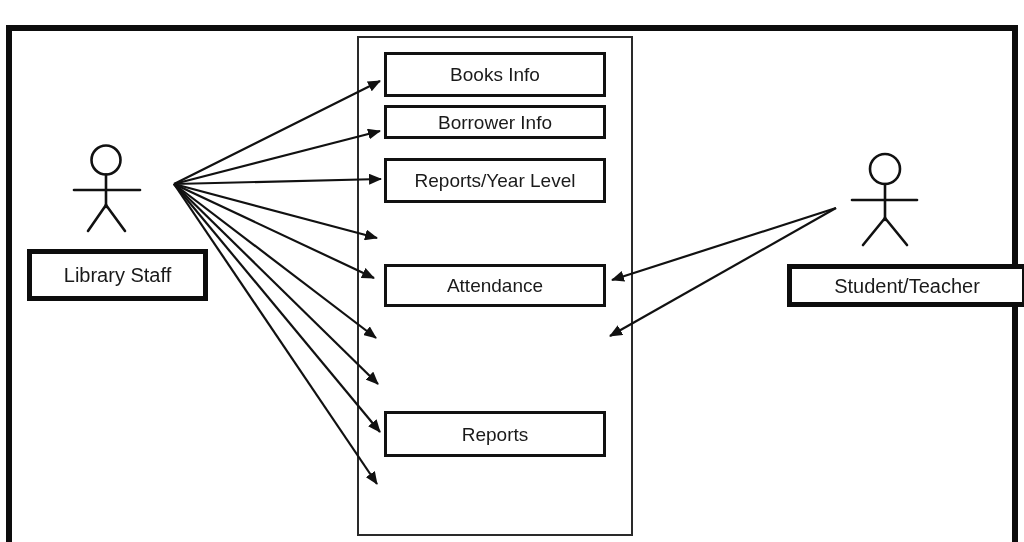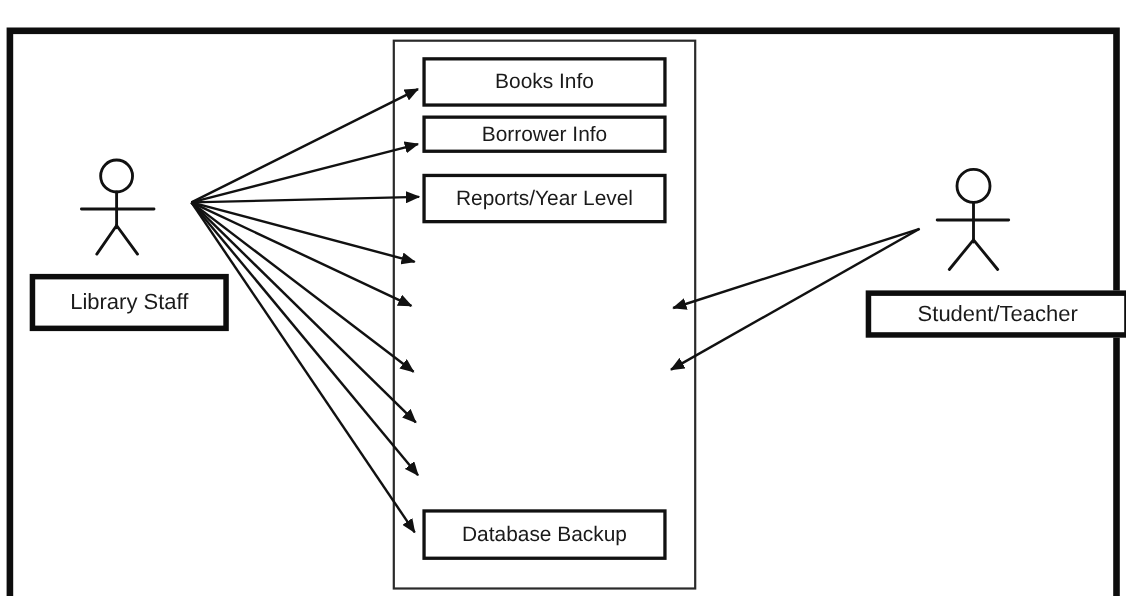--- a/index.html
+++ b/index.html
@@ -41,22 +41,25 @@
 
   <div class="uc" style="top:33px;height:45px">
       <span>Books Info</span>
     </div>
   <div class="uc" style="top:86px;height:34px">
       <span>Borrower Info</span>
     </div>
   <div class="uc" style="top:139px;height:45px">
       <span>Reports/Year Level</span>
     </div>
-  <div class="uc" style="top:444px;height:46px">
-      <span>Database Backup</span>
+  <div class="uc" style="top:245px;height:43px">
+      <span>Attendance</span>
+    </div>
+  <div class="uc" style="top:392px;height:46px">
+      <span>Reports</span>
     </div>
 
   <div class="actor-label" id="lib-label">
     <span>Library Staff</span>
   </div>
   <div class="actor-label" id="stu-label">
     <span>Student/Teacher</span>
   </div>
 
   <svg class="layer" width="1024" height="542" viewBox="0 0 1024 542">

